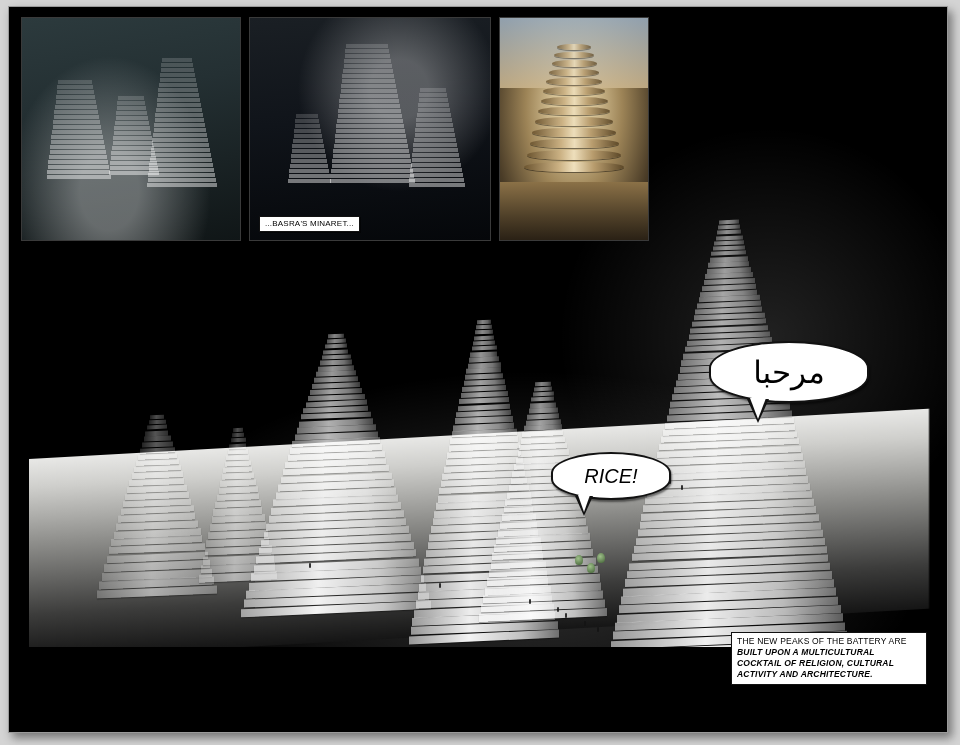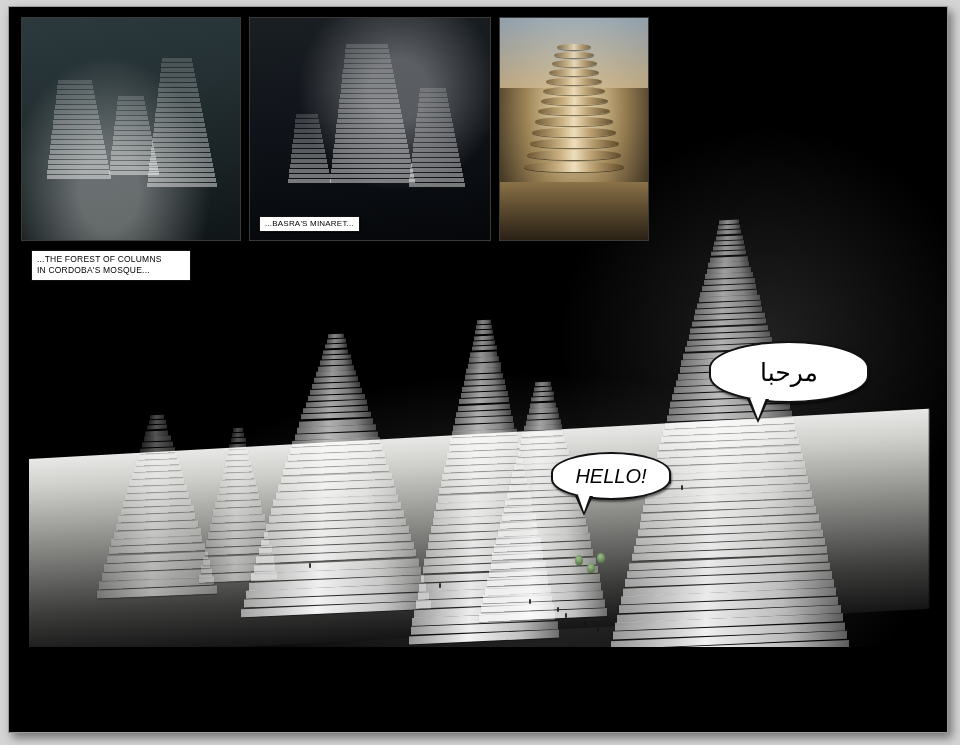--- a/index.html
+++ b/index.html
@@ -129,21 +129,21 @@
     display:flex;align-items:center;justify-content:center;
     font-family:"Liberation Sans",sans-serif;
     z-index:50;
     box-shadow:1px 2px 2px rgba(0,0,0,.5);
   }
   .balloon .tail{
     position:absolute;width:0;height:0;border-style:solid;
   }
   #balloon-ar{
     left:700px;top:334px;width:156px;height:58px;
-    font-size:25px;direction:rtl;
+    font-size:31px;direction:rtl;
   }
   #balloon-ar .tail{
     left:36px;bottom:-22px;
     border-width:24px 11px 0 11px;
     border-color:#111 transparent transparent transparent;
   }
   #balloon-ar .tail:after{
     content:"";position:absolute;left:-8px;top:-25px;
     border-style:solid;border-width:21px 8px 0 8px;
     border-color:#fff transparent transparent transparent;
@@ -592,31 +592,33 @@
           <span style="width: 78px; height: 8.7px; opacity: 0.92;"></span>
           <span style="width: 83.5px; height: 9px; opacity: 0.94;"></span>
           <span style="width: 89px; height: 9.3px; opacity: 0.96;"></span>
           <span style="width: 94.5px; height: 9.7px; opacity: 0.98;"></span>
           <span style="width: 100px; height: 10px; opacity: 1;"></span>
         </div>
     </div>
 
 
 
-    <div class="cap" id="cap-cordoba" style="left:22px;top:243px;width:148px;">
-      <span>...THE FOREST OF COLUMNS</span><br>
-      <span>IN CORDOBA'S MOSQUE...</span>
+
+
+    <div class="cap" id="cap-battery" style="left:722px;top:625px;width:184px;">
+      <span>THE NEW PEAKS OF THE BATTERY ARE</span><br>
+      <span class="em">BUILT UPON A MULTICULTURAL</span><br>
+      <span class="em">COCKTAIL OF RELIGION, CULTURAL</span><br>
+      <span class="em">ACTIVITY AND ARCHITECTURE.</span>
     </div>
-
-
 
     <div class="balloon" id="balloon-ar">
       <span>مرحبا</span>
       <span class="tail"></span>
     </div>
 
     <div class="balloon" id="balloon-en">
-      <span>HELLO!</span>
+      <span>RICE!</span>
       <span class="tail"></span>
     </div>
 
   </div>
 </div>
 
 </body></html>

